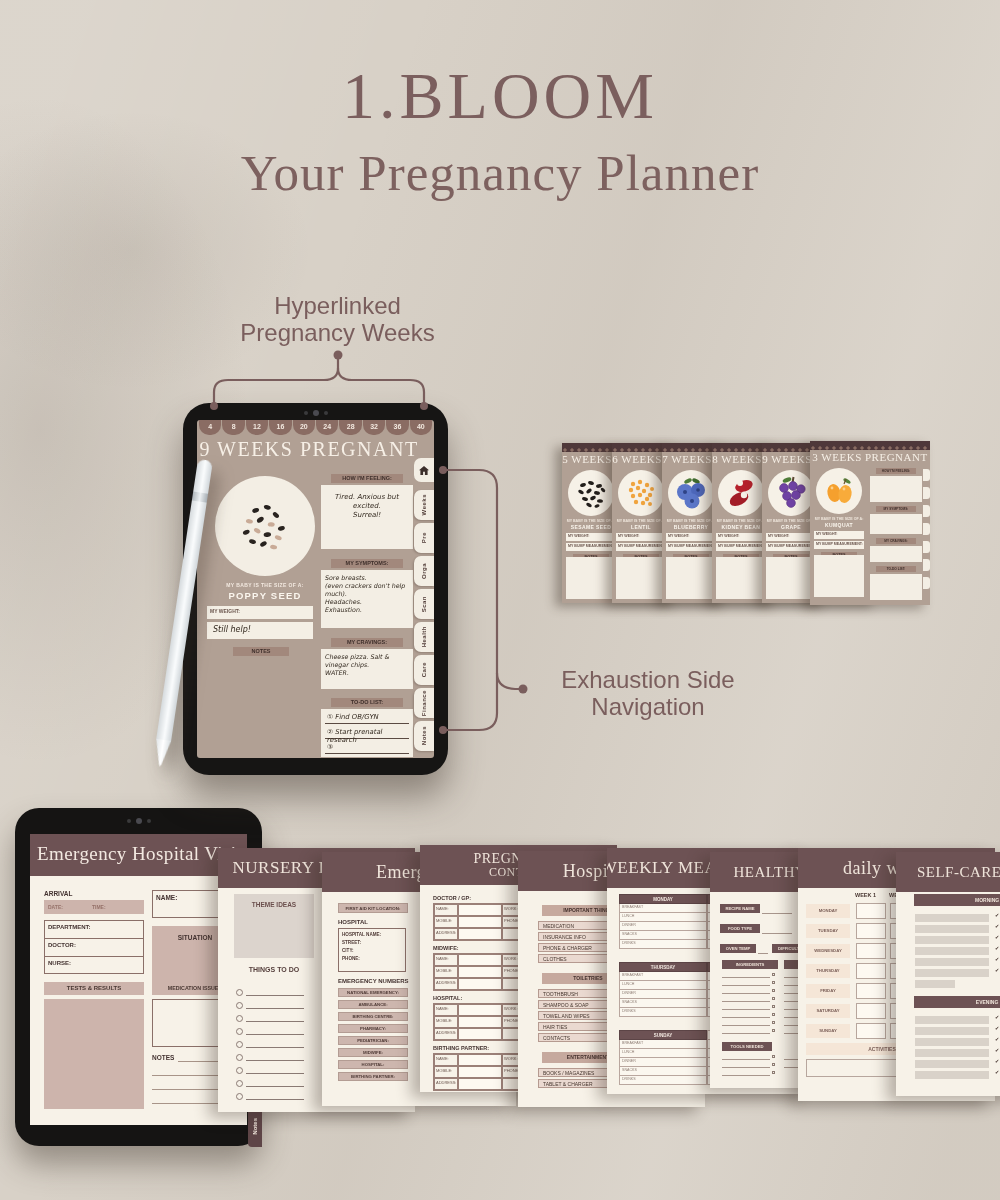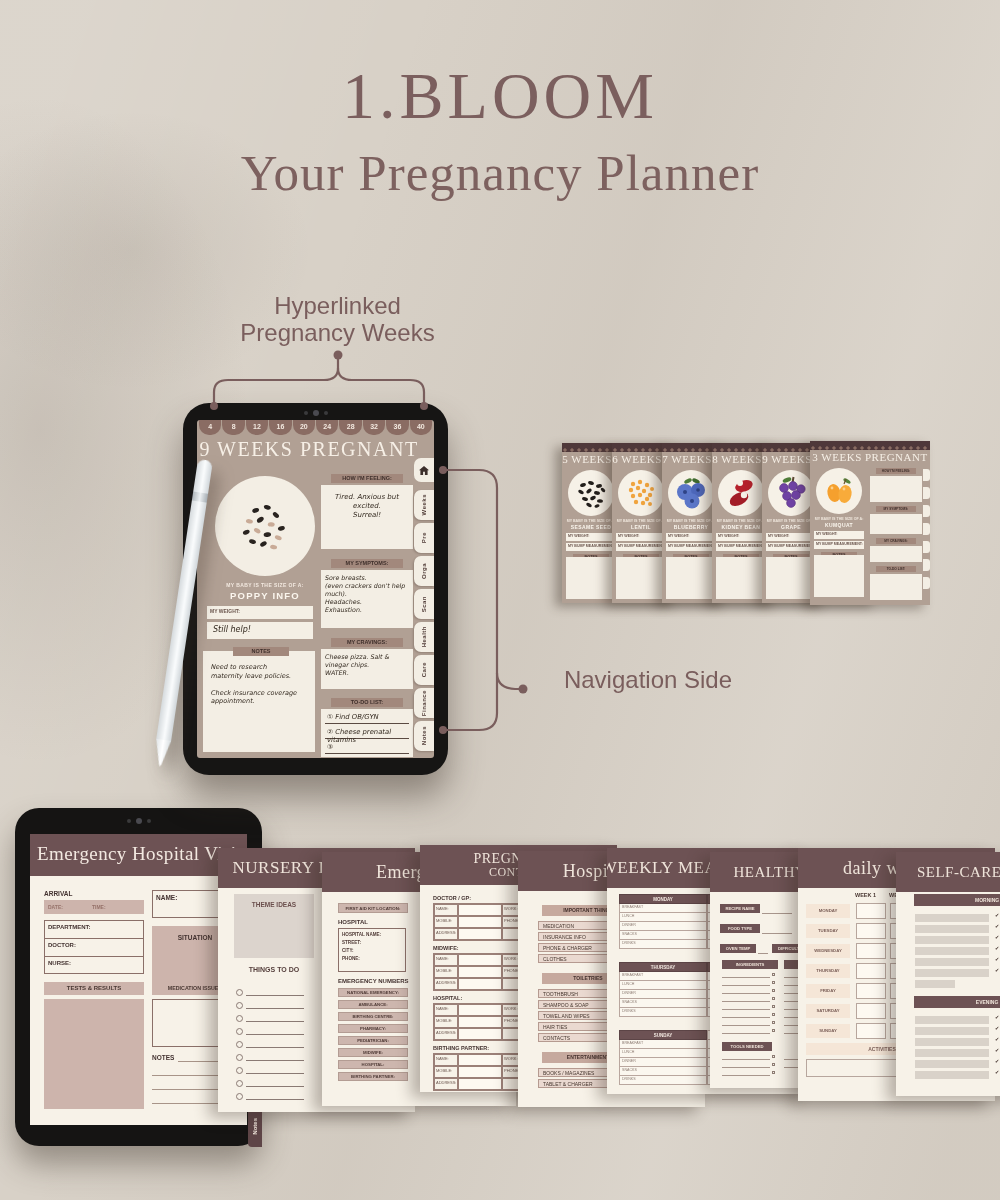--- a/index.html
+++ b/index.html
@@ -220,21 +220,22 @@
   </div>
   <svg class="abs conn" style="top:346px;left:200px;" width="250" height="70">
     <circle cx="138" cy="9" r="4.5"></circle>
     <path d="M138 11 V22 Q138 34 124 34 L28 34 Q14 34 14 46 L14 58"></path>
     <path d="M138 22 Q138 34 152 34 L210 34 Q224 34 224 46 L224 58"></path>
     <circle cx="14" cy="60" r="4"></circle>
     <circle cx="224" cy="60" r="4"></circle>
   </svg>
 
   <div class="abs ann ann2">
-    <div>Navigation Side</div>
+    <div>Exhaustion Side</div>
+    <div>Navigation</div>
   </div>
   <svg class="abs conn" style="top:455px;left:435px;" width="110" height="290">
     <circle cx="8" cy="15" r="4"></circle>
     <path d="M8 15 H44 Q62 15 62 33 V258 Q62 275 44 275 H8"></path>
     <circle cx="8" cy="275" r="4"></circle>
     <path d="M62 218 Q62 233 80 234 L84 234"></path>
     <circle cx="88" cy="234" r="4.5"></circle>
   </svg>
 
   <div id="tablet1" class="abs">
@@ -272,36 +273,29 @@
             <ellipse cx="40" cy="56" rx="4.5" ry="2.8" fill="#c9ab97" transform="rotate(30 40 56)"></ellipse>
             <ellipse cx="53" cy="61" rx="4.8" ry="3" fill="#2a2420" transform="rotate(-10 53 61)"></ellipse>
             <ellipse cx="67" cy="65" rx="4.5" ry="2.8" fill="#c9ab97" transform="rotate(20 67 65)"></ellipse>
             <ellipse cx="34" cy="70" rx="4.5" ry="2.8" fill="#2a2420" transform="rotate(15 34 70)"></ellipse>
             <ellipse cx="48" cy="73" rx="4.5" ry="2.8" fill="#26211e" transform="rotate(-30 48 73)"></ellipse>
             <ellipse cx="61" cy="77" rx="4.5" ry="2.8" fill="#c9ab97" transform="rotate(10 61 77)"></ellipse>
           </g>
         </svg>
       </div>
       <div class="abs sizecap">MY BABY IS THE SIZE OF A:</div>
-      <div class="abs sizeval">POPPY INFO</div>
+      <div class="abs sizeval">POPPY SEED</div>
 
       <div class="abs bar-cream wbar1">
         <div class="minilbl">MY WEIGHT:</div>
       </div>
       <div class="abs bar-cream wbar2">
         <div class="hand">Still help!</div>
       </div>
       <div class="abs nbar t1nbar">NOTES</div>
-      <div class="abs t1npanel">
-        <div class="hand pre">Need to research
-maternity leave policies.
-
-Check insurance coverage
-appointment.</div>
-      </div>
 
       <div class="abs nbar rcol-h s1h">HOW I'M FEELING:</div>
       <div class="abs rcol-b s1b">
         <div class="hand pre">Tired. Anxious but excited.
 Surreal!</div>
       </div>
       <div class="abs nbar rcol-h s2h">MY SYMPTOMS:</div>
       <div class="abs rcol-b s2b">
         <div class="hand pre">Sore breasts.
 (even crackers don't help much).
@@ -309,21 +303,21 @@
 Exhaustion.</div>
       </div>
       <div class="abs nbar rcol-h s3h">MY CRAVINGS:</div>
       <div class="abs rcol-b s3b">
         <div class="hand pre">Cheese pizza. Salt &amp; vinegar chips.
 WATER.</div>
       </div>
       <div class="abs nbar rcol-h s4h">TO-DO LIST:</div>
       <div class="abs rcol-b s4b">
           <div class="todo-row">① Find OB/GYN</div>
-          <div class="todo-row">② Cheese prenatal vitamins</div>
+          <div class="todo-row">② Start prenatal research</div>
           <div class="todo-row">③</div>
         </div>
 
       <div class="abs hometab">
         <svg width="10" height="9" viewBox="0 0 10 9">
           <path d="M5 0 L10 4.2 8.6 4.2 8.6 9 5.9 9 5.9 5.8 4.1 5.8 4.1 9 1.4 9 1.4 4.2 0 4.2 Z" fill="#3c2e2a"></path>
         </svg>
       </div>
       <div class="abs stabs">
         <div class="stab">

